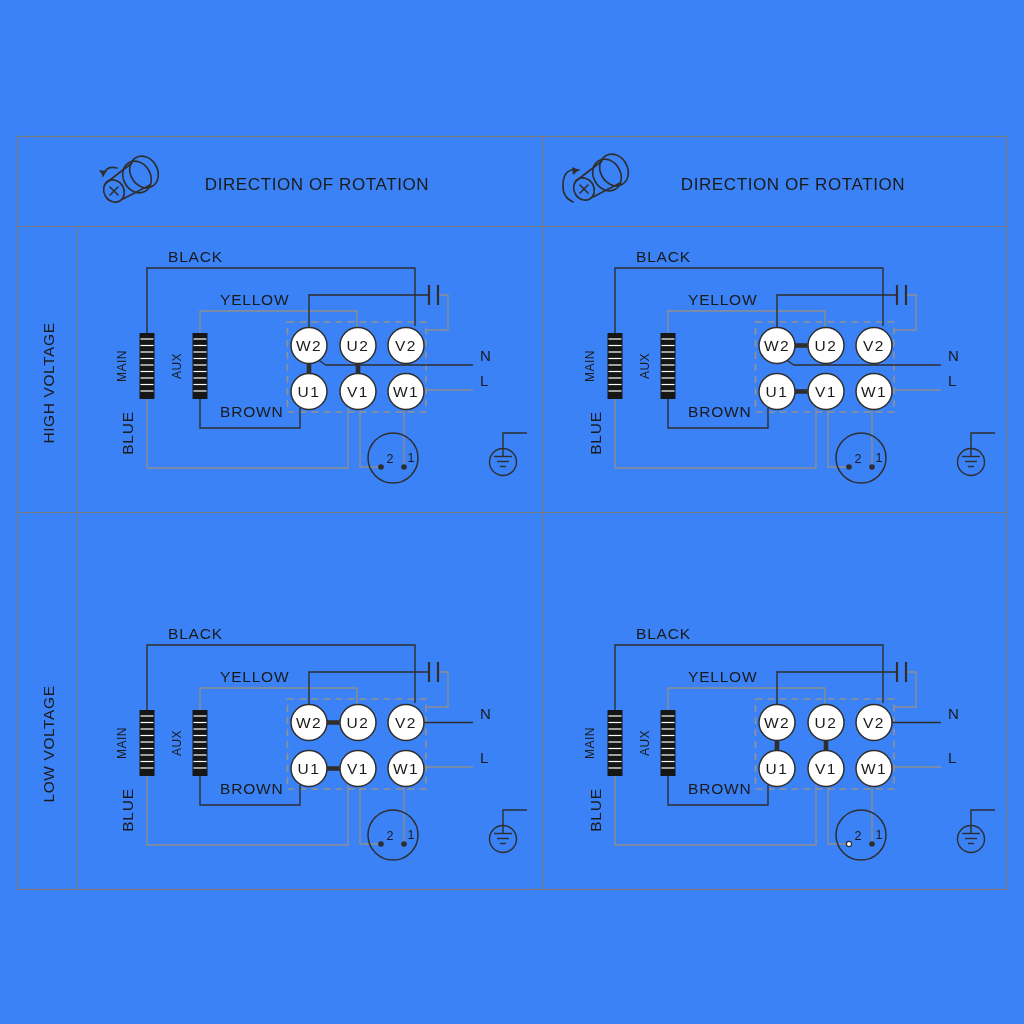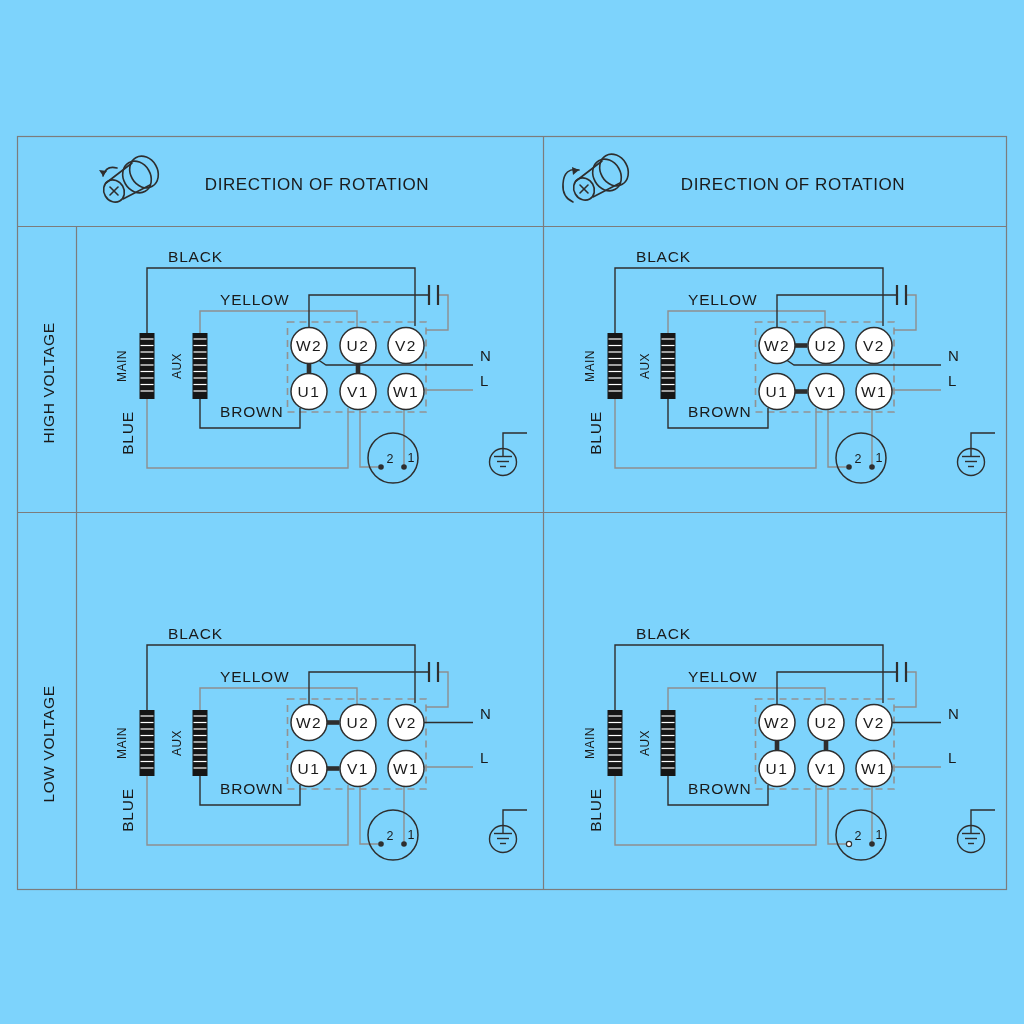--- a/index.html
+++ b/index.html
@@ -1,16 +1,16 @@
 <!DOCTYPE html>
 <html><head>
 <meta charset="utf-8">
 <style>
   html,body{margin:0;padding:0;background:#fff;}
-  .stage{position:relative;width:1024px;height:1024px;background:#7dd3fc;overflow:hidden;}
+  .stage{position:relative;width:1024px;height:1024px;background:#3b82f6;overflow:hidden;}
   svg{position:absolute;left:0;top:0;}
   svg text{font-family:"Liberation Sans","DejaVu Sans",sans-serif;fill:#1a1a1a;}
 </style>
 </head>
 <body>
 
 <div class="stage">
 <svg id="sheet" width="1024" height="1024" viewBox="0 0 1024 1024">
 
   <g stroke="#7c7c7c" stroke-width="1.2" fill="none">

